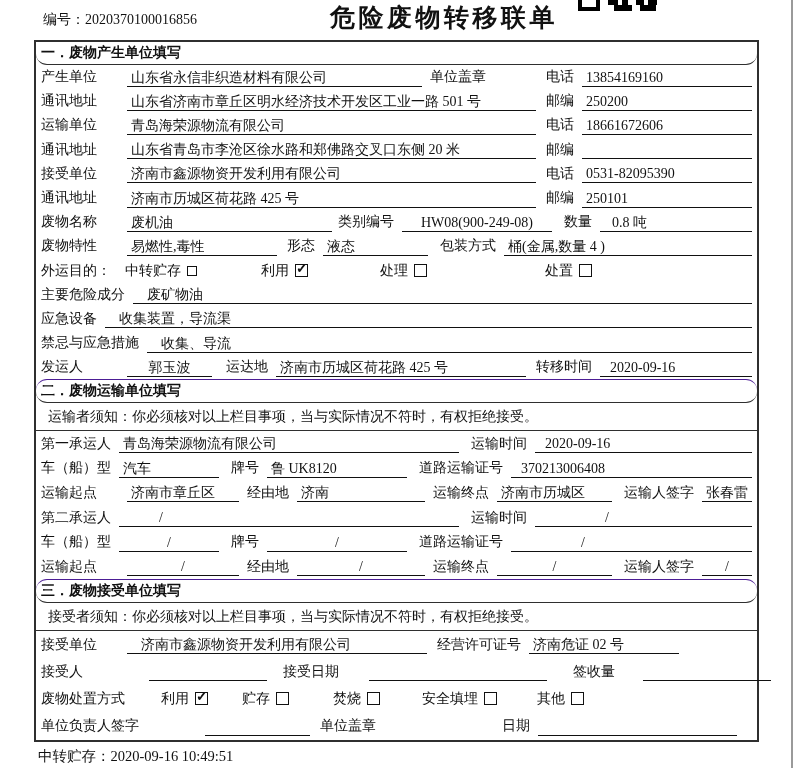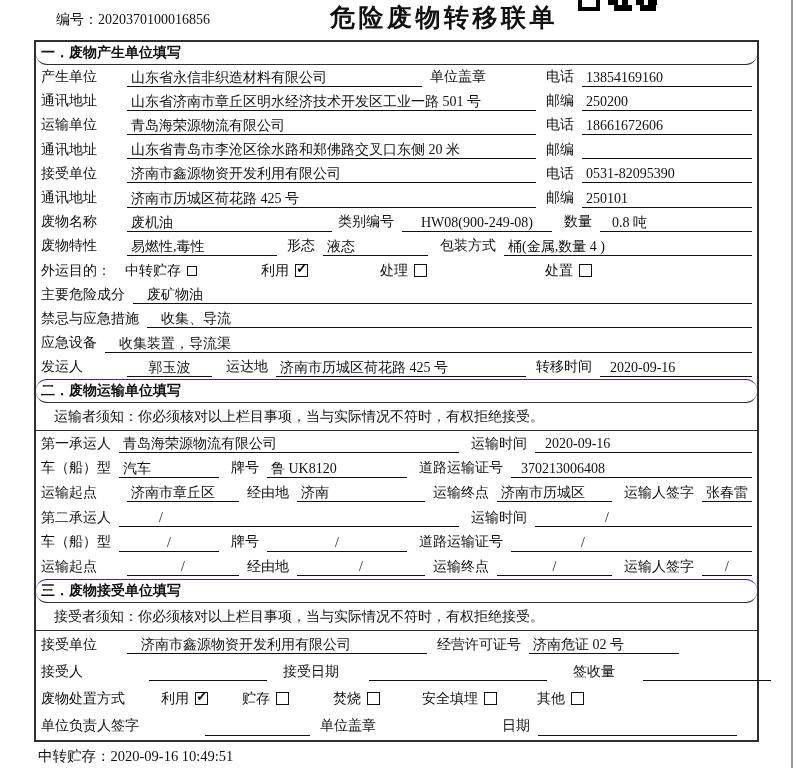--- a/index.html
+++ b/index.html
@@ -2,31 +2,31 @@
 <html><head>
 <meta charset="utf-8">
 <style>
   html,body{margin:0;padding:0;}
   body{
     width:796px;height:768px;position:relative;overflow:hidden;
     background:#ffffff;color:#111;
     font-family:"Liberation Serif","DejaVu Serif",serif;
     font-size:14px;
   }
-  .serial{position:absolute;left:56px;top:11px;font-size:14px;white-space:nowrap;}
+  .serial{position:absolute;left:43px;top:11px;font-size:14px;white-space:nowrap;}
   .title{position:absolute;left:330px;top:1px;font-size:25px;font-weight:bold;letter-spacing:3.5px;white-space:nowrap;}
   .qr{position:absolute;left:578px;top:0;}
   .page-edge{position:absolute;left:791px;top:0;width:2px;height:768px;background:#9a9a9a;}
   .form{
     position:absolute;left:34px;top:40px;width:725px;
     border:2px solid #2f2f2f;background:#fff;box-sizing:border-box;
   }
   .sec-h{height:22px;line-height:22px;font-weight:bold;padding-left:5px;border-bottom:1px solid #2f2f2f;font-size:14px;border-radius:11px;}
   .bt{border-top:1px solid #4c1d95;}
-  .notice{height:27px;display:flex;align-items:center;padding-left:18px;border-bottom:1px solid #2f2f2f;}
+  .notice{height:27px;display:flex;align-items:center;padding-left:12px;border-bottom:1px solid #2f2f2f;}
   .row{display:flex;align-items:center;padding:0 5px;box-sizing:border-box;}
   .rA{height:24.2px;}
   .rB{height:24.6px;}
   .rC{height:27.2px;}
   .lbl{white-space:nowrap;margin-right:8px;flex-shrink:0;}
   .lbl1{width:78px;margin-right:8px;white-space:nowrap;flex-shrink:0;}
   .val{
     border-bottom:1px solid #111;padding:0 4px;white-space:nowrap;
     height:19px;line-height:19px;box-sizing:border-box;flex-shrink:0;overflow:hidden;
   }
@@ -146,27 +146,27 @@
       <span class="cb"></span>
     </span>
   </div>
 
   <div class="row rA">
     <span class="lbl">主要危险成分</span>
     <span class="val flex" style="padding-left:14px">废矿物油</span>
   </div>
 
   <div class="row rA">
+    <span class="lbl">应急设备</span>
+    <span class="val flex" style="padding-left:14px">收集装置，导流渠</span>
+  </div>
+
+  <div class="row rA">
     <span class="lbl">禁忌与应急措施</span>
     <span class="val flex" style="padding-left:14px">收集、导流</span>
-  </div>
-
-  <div class="row rA">
-    <span class="lbl">应急设备</span>
-    <span class="val flex" style="padding-left:14px">收集装置，导流渠</span>
   </div>
 
   <div class="row rA">
     <span class="lbl1">发运人</span>
     <span class="val c" style="width:85px">郭玉波</span>
     <span class="lbl" style="margin-left:14px">运达地</span>
     <span class="val" style="width:250px">济南市历城区荷花路 425 号</span>
     <span class="lbl" style="margin-left:10px">转移时间</span>
     <span class="val flex" style="padding-left:10px">2020-09-16</span>
   </div>

